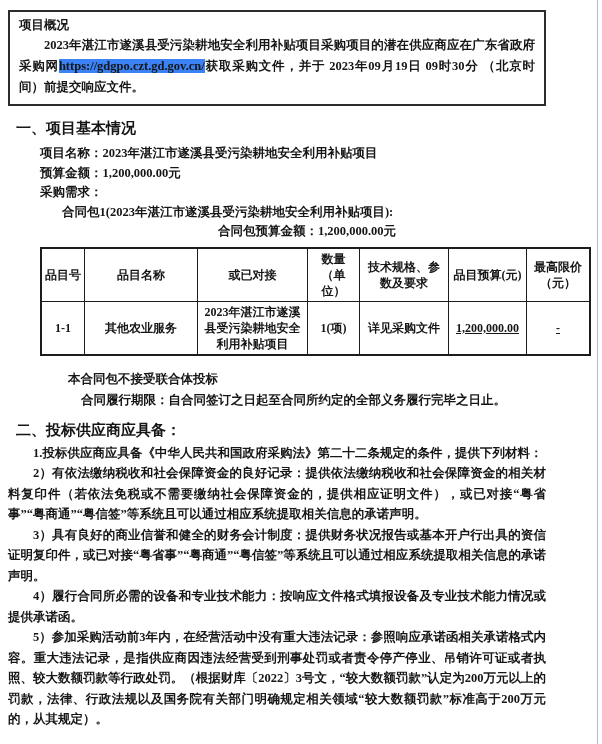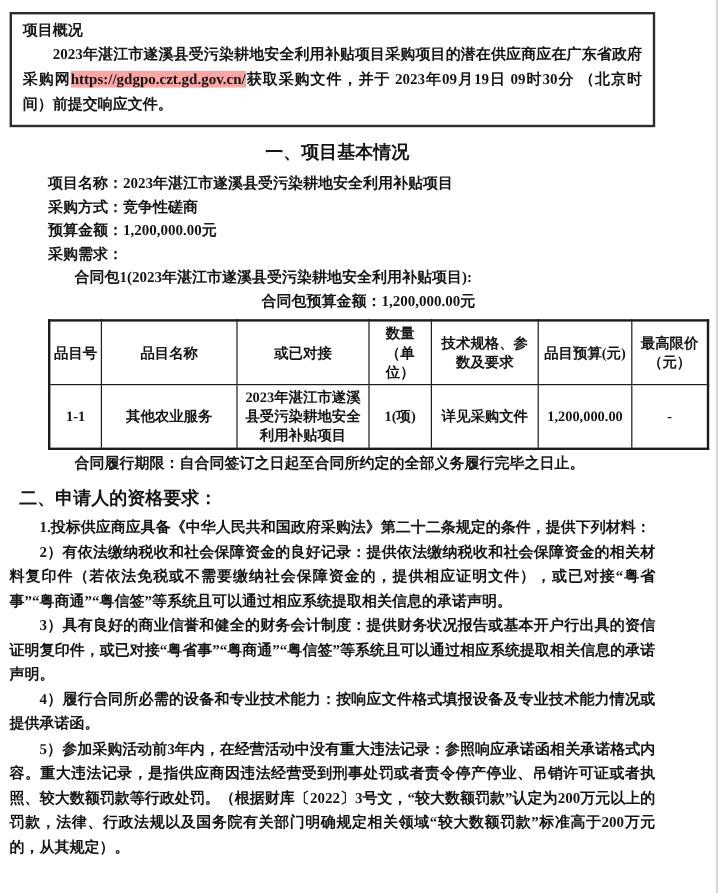--- a/index.html
+++ b/index.html
@@ -9,65 +9,64 @@
     color:#161616;
   }
   .page-edge{position:absolute;left:597px;top:0;width:1px;height:744px;background:#b9bac1;}
   .content{position:absolute;left:8px;top:10px;width:538px;}
 
   
   .overview-box{border:2px solid #2c2c2c;padding:3px 9px 6px 9px;box-sizing:border-box;}
   .overview-title{font-size:12.5px;font-weight:700;line-height:20px;}
   .overview-para{font-size:12.5px;font-weight:600;line-height:21px;text-indent:2em;
     text-align:justify;margin:0;}
-  .hl{background:#fca5a5;}
+  .hl{background:#3b82f6;}
 
   
-  .sec-heading{font-size:15px;font-weight:700;line-height:20px;margin:12px 0 6px 8px;text-align:center;}
+  .sec-heading{font-size:15px;font-weight:700;line-height:20px;margin:12px 0 6px 8px;}
   .sec-heading2{font-size:15px;font-weight:700;line-height:21px;margin:10px 0 2px 8px;}
 
   
   .fields{margin-left:32px;font-size:12.5px;font-weight:600;}
   .field-line{line-height:19.5px;white-space:nowrap;}
   .indent1{margin-left:54px;font-size:12.5px;font-weight:600;line-height:19.5px;white-space:nowrap;}
   .indent2{margin-left:60px;font-size:12.5px;font-weight:600;line-height:19.5px;white-space:nowrap;text-align:center;}
 
   
   table.items{border-collapse:collapse;margin:5px 0 0 32px;table-layout:fixed;width:499px;
     font-size:12px;font-weight:600;color:#161616;border:2px solid #1c1c1c;}
   table.items th,table.items td{border:1px solid #1c1c1c;padding:2px 3px;vertical-align:middle;
     text-align:center;line-height:16px;font-weight:600;overflow:hidden;}
   table.items thead tr{height:44px;}
   table.items tbody tr{height:46px;}
-  td.num{text-align:right;padding-right:6px;}
+  td.num{text-align:right;padding-right:6px;text-decoration:underline;}
   .c0{width:36px;} .c1{width:106px;} .c2{width:103px;} .c3{width:45px;}
   .c4{width:82px;} .c5{width:71px;margin-left:15px;} .c6{width:56px;}
 
   .note-line{margin:13px 0 0 60px;font-size:12.5px;font-weight:600;line-height:20px;white-space:nowrap;}
-  .period-line{margin:1px 0 0 54px;font-size:12.5px;font-weight:600;line-height:20px;white-space:nowrap;}
+  .period-line{margin:1px 0 0 73px;font-size:12.5px;font-weight:600;line-height:20px;white-space:nowrap;}
 
   
   .qual{margin:0;font-size:12.5px;font-weight:600;line-height:20.5px;text-indent:2em;
     text-align:justify;}
 </style>
 </head>
 <body>
 
 <div class="content">
 
   <div class="overview-box">
     <div class="overview-title">项目概况</div>
     <p class="overview-para"><span>2023年湛江市遂溪县受污染耕地安全利用补贴项目采购项目的潜在供应商应在广东省政府采购网</span><span class="hl">https://gdgpo.czt.gd.gov.cn/</span><span>获取采购文件，并于 2023年09月19日 09时30分 （北京时间）前提交响应文件。</span></p>
   </div>
 
   <div class="sec-heading">一、项目基本情况</div>
 
   <div class="fields">
     <div class="field-line"><span>项目名称：</span><span>2023年湛江市遂溪县受污染耕地安全利用补贴项目</span></div>
-    <div class="field-line"><span>采购方式：</span><span>竞争性磋商</span></div>
     <div class="field-line"><span>预算金额：</span><span>1,200,000.00元</span></div>
     <div class="field-line"><span>采购需求：</span><span></span></div>
   </div>
 
   <div class="indent1">合同包1(2023年湛江市遂溪县受污染耕地安全利用补贴项目):</div>
   <div class="indent2"><span>合同包预算金额：</span><span>1,200,000.00元</span></div>
 
   <table class="items">
     <thead>
       <tr>
@@ -86,23 +85,24 @@
         <td>其他农业服务</td>
         <td>2023年湛江市遂溪县受污染耕地安全利用补贴项目</td>
         <td>1(项)</td>
         <td>详见采购文件</td>
         <td class="num">1,200,000.00</td>
         <td class="num">-</td>
       </tr>
     </tbody>
   </table>
 
+  <div class="note-line">本合同包不接受联合体投标</div>
   <div class="period-line"><span>合同履行期限：</span><span>自合同签订之日起至合同所约定的全部义务履行完毕之日止。</span></div>
 
-  <div class="sec-heading2">二、申请人的资格要求：</div>
+  <div class="sec-heading2">二、投标供应商应具备：</div>
 
   <p class="qual">1.投标供应商应具备《中华人民共和国政府采购法》第二十二条规定的条件，提供下列材料：</p>
   <p class="qual">2）有依法缴纳税收和社会保障资金的良好记录：提供依法缴纳税收和社会保障资金的相关材料复印件（若依法免税或不需要缴纳社会保障资金的，提供相应证明文件），或已对接“粤省事”“粤商通”“粤信签”等系统且可以通过相应系统提取相关信息的承诺声明。</p>
   <p class="qual">3）具有良好的商业信誉和健全的财务会计制度：提供财务状况报告或基本开户行出具的资信证明复印件，或已对接“粤省事”“粤商通”“粤信签”等系统且可以通过相应系统提取相关信息的承诺声明。</p>
   <p class="qual">4）履行合同所必需的设备和专业技术能力：按响应文件格式填报设备及专业技术能力情况或提供承诺函。</p>
   <p class="qual">5）参加采购活动前3年内，在经营活动中没有重大违法记录：参照响应承诺函相关承诺格式内容。重大违法记录，是指供应商因违法经营受到刑事处罚或者责令停产停业、吊销许可证或者执照、较大数额罚款等行政处罚。（根据财库〔2022〕3号文，“较大数额罚款”认定为200万元以上的罚款，法律、行政法规以及国务院有关部门明确规定相关领域“较大数额罚款”标准高于200万元的，从其规定）。</p>
 
 </div>
 
 <div class="page-edge"></div>

